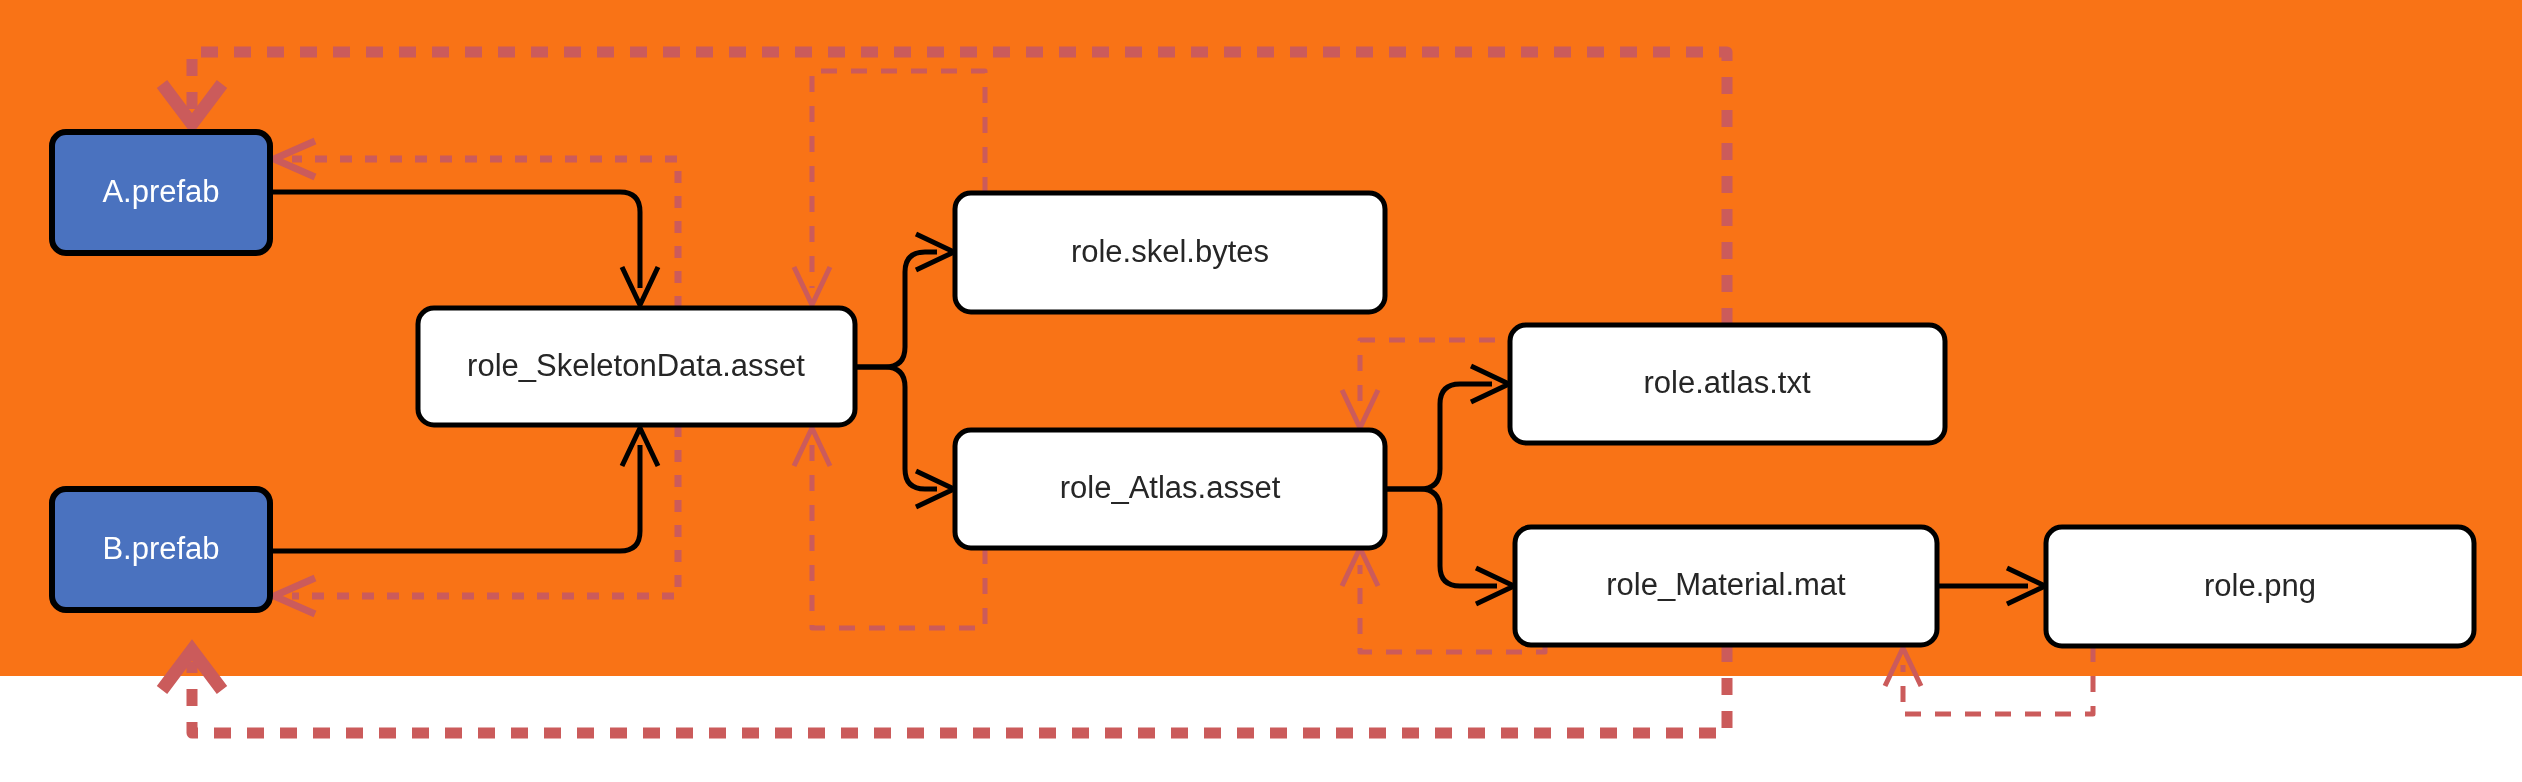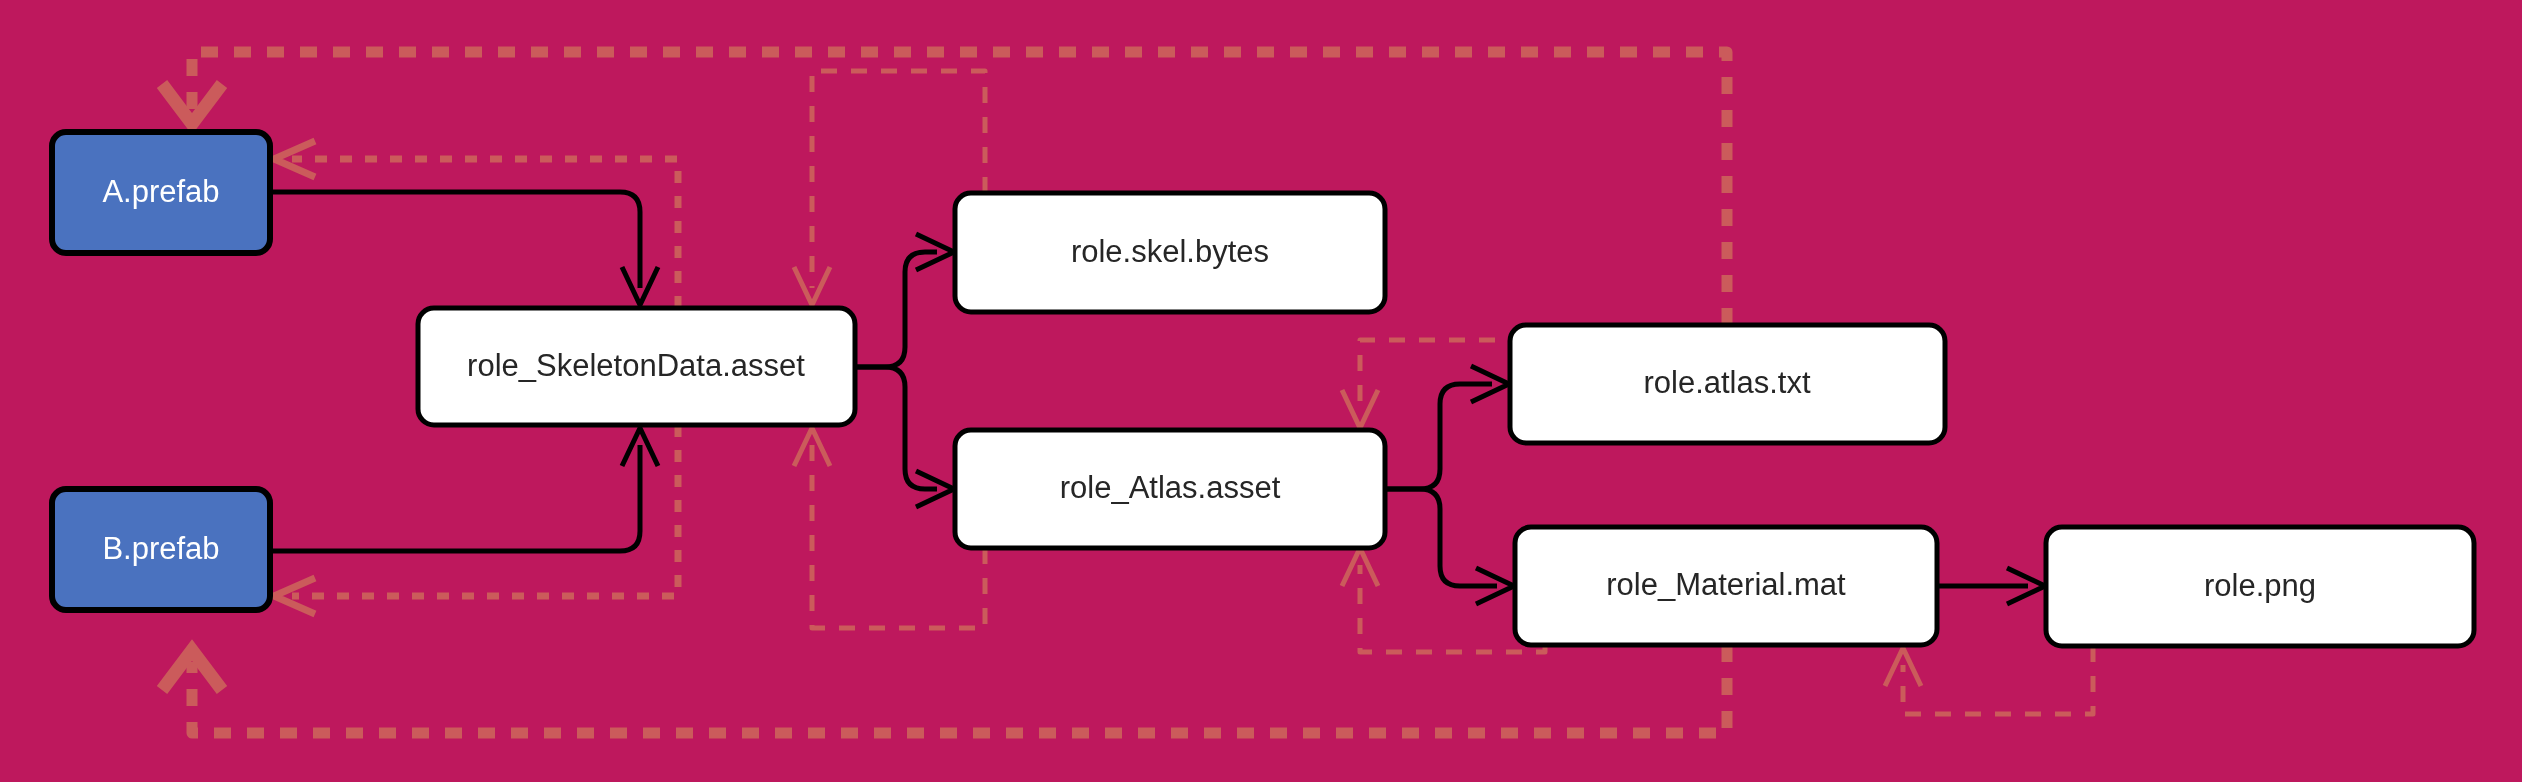--- a/index.html
+++ b/index.html
@@ -10,22 +10,22 @@
   }
   body {
     width: 2522px;
     height: 782px;
     font-family: "Liberation Sans", sans-serif;
     overflow: hidden;
   }
   #diagram-root {
     position: relative;
     width: 2522px;
-    height: 782px;
-    background: #be185d;
+    height: 676px;
+    background: #f97316;
   }
   #diagram-svg {
     position: absolute;
     top: 0;
     left: 0;
     width: 2522px;
     height: 782px;
     display: block;
   }
   .node-label {

